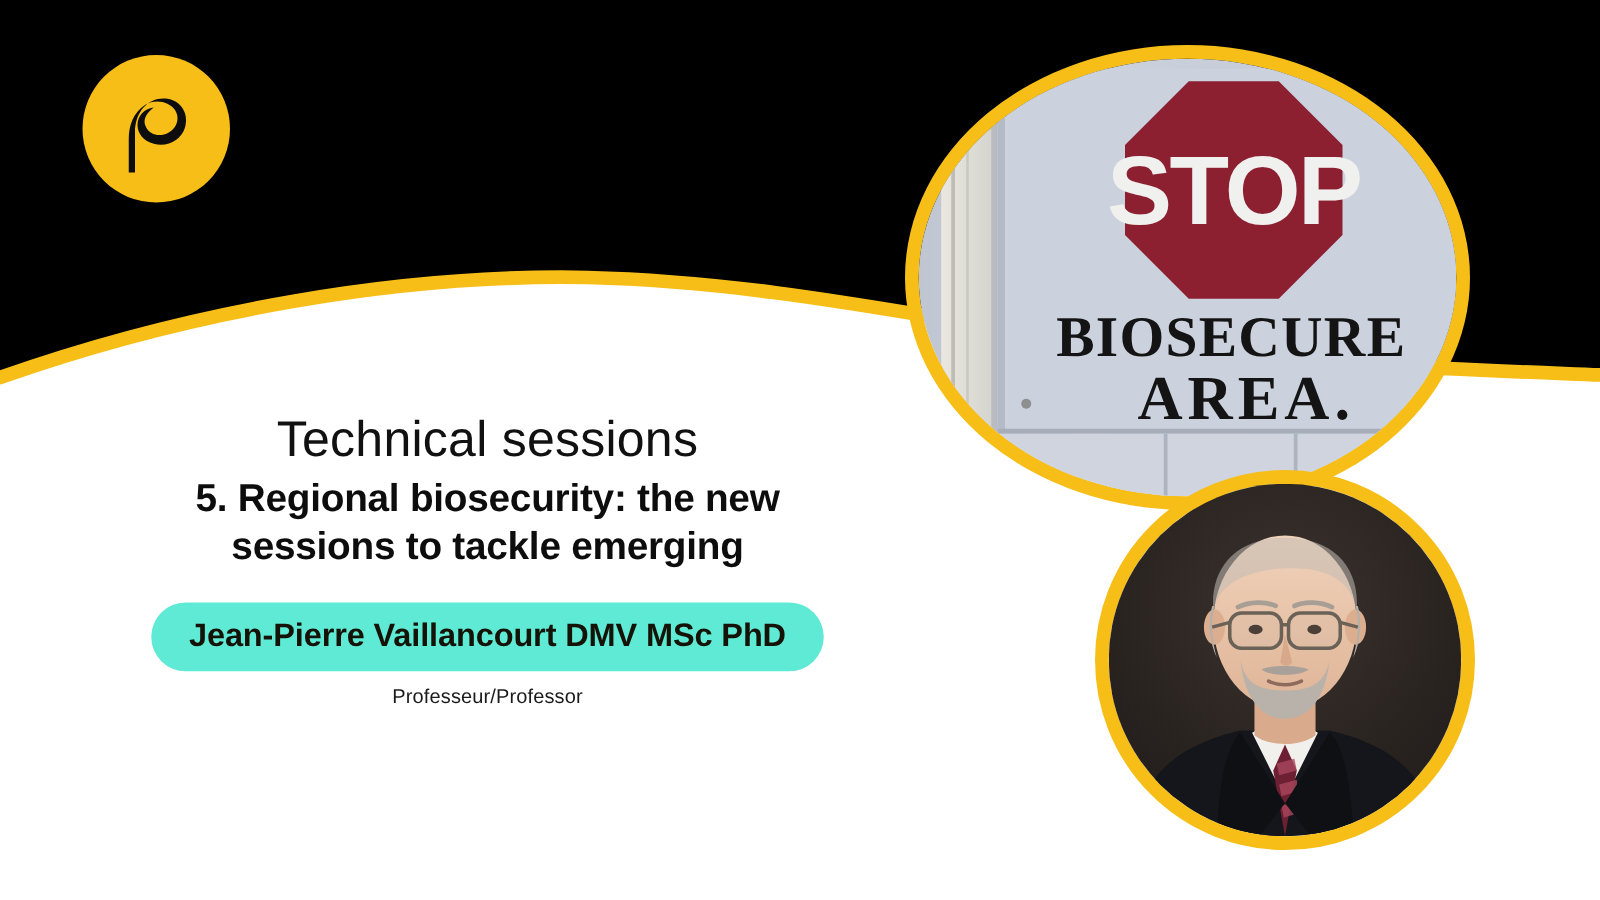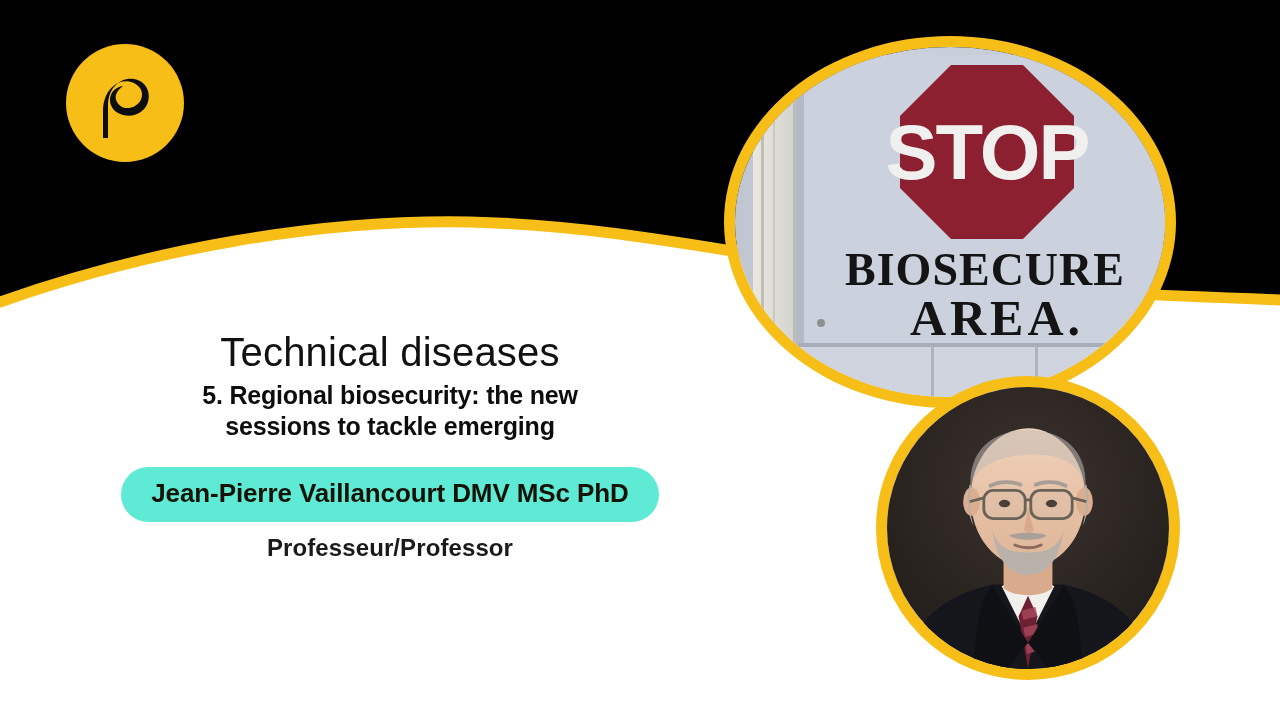--- a/index.html
+++ b/index.html
@@ -52,21 +52,21 @@
   }
   .kicker {
     font-size: 40px;
     font-weight: 300;
     letter-spacing: 0.2px;
     color: #111111;
     line-height: 1.1;
     margin: 0 0 6px 0;
   }
   .headline {
-    font-size: 25px;
+    font-size: 31px;
     font-weight: 700;
     color: #0d0d0d;
     line-height: 1.22;
     margin: 0;
     letter-spacing: -0.2px;
   }
   .headline .hl-line { display: block; }
 
   .name-pill {
     display: inline-block;
@@ -75,22 +75,22 @@
     color: #151208;
     border-radius: 999px;
     padding: 11px 30px 13px 30px;
     font-size: 26px;
     font-weight: 700;
     letter-spacing: -0.1px;
     white-space: nowrap;
   }
   .role {
     margin-top: 12px;
-    font-size: 24px;
-    font-weight: 700;
+    font-size: 16px;
+    font-weight: 400;
     color: #1a1a1a;
     letter-spacing: 0.1px;
   }
 
   
   .photo-circle {
     position: absolute;
     border-radius: 50%;
     overflow: hidden;
     box-sizing: border-box;
@@ -238,21 +238,21 @@
       <path d="M130,158 C138,154 162,154 170,158 C164,164 136,164 130,158 Z" fill="#a8a099"></path>
 
       <path d="M136,168 C144,172 156,172 164,168" stroke="#8d6a5c" stroke-width="3" fill="none" stroke-linecap="round"></path>
 
       <path d="M112,212 L150,272 L128,300 L92,300 C94,252 100,224 112,212 Z" fill="#0e1014"></path>
       <path d="M188,212 L150,272 L172,300 L208,300 C206,252 200,224 188,212 Z" fill="#0e1014"></path>
     </svg>
   </div>
 
   <div class="text-col">
-    <div class="kicker">Technical diseases</div>
+    <div class="kicker">Technical sessions</div>
     <h1 class="headline">
       <span class="hl-line">5. Regional biosecurity: the new</span>
       <span class="hl-line">sessions to tackle emerging</span>
     </h1>
     <div>
       <div class="name-pill">Jean-Pierre Vaillancourt DMV MSc PhD</div>
       <div class="role">Professeur/Professor</div>
     </div>
   </div>
 

